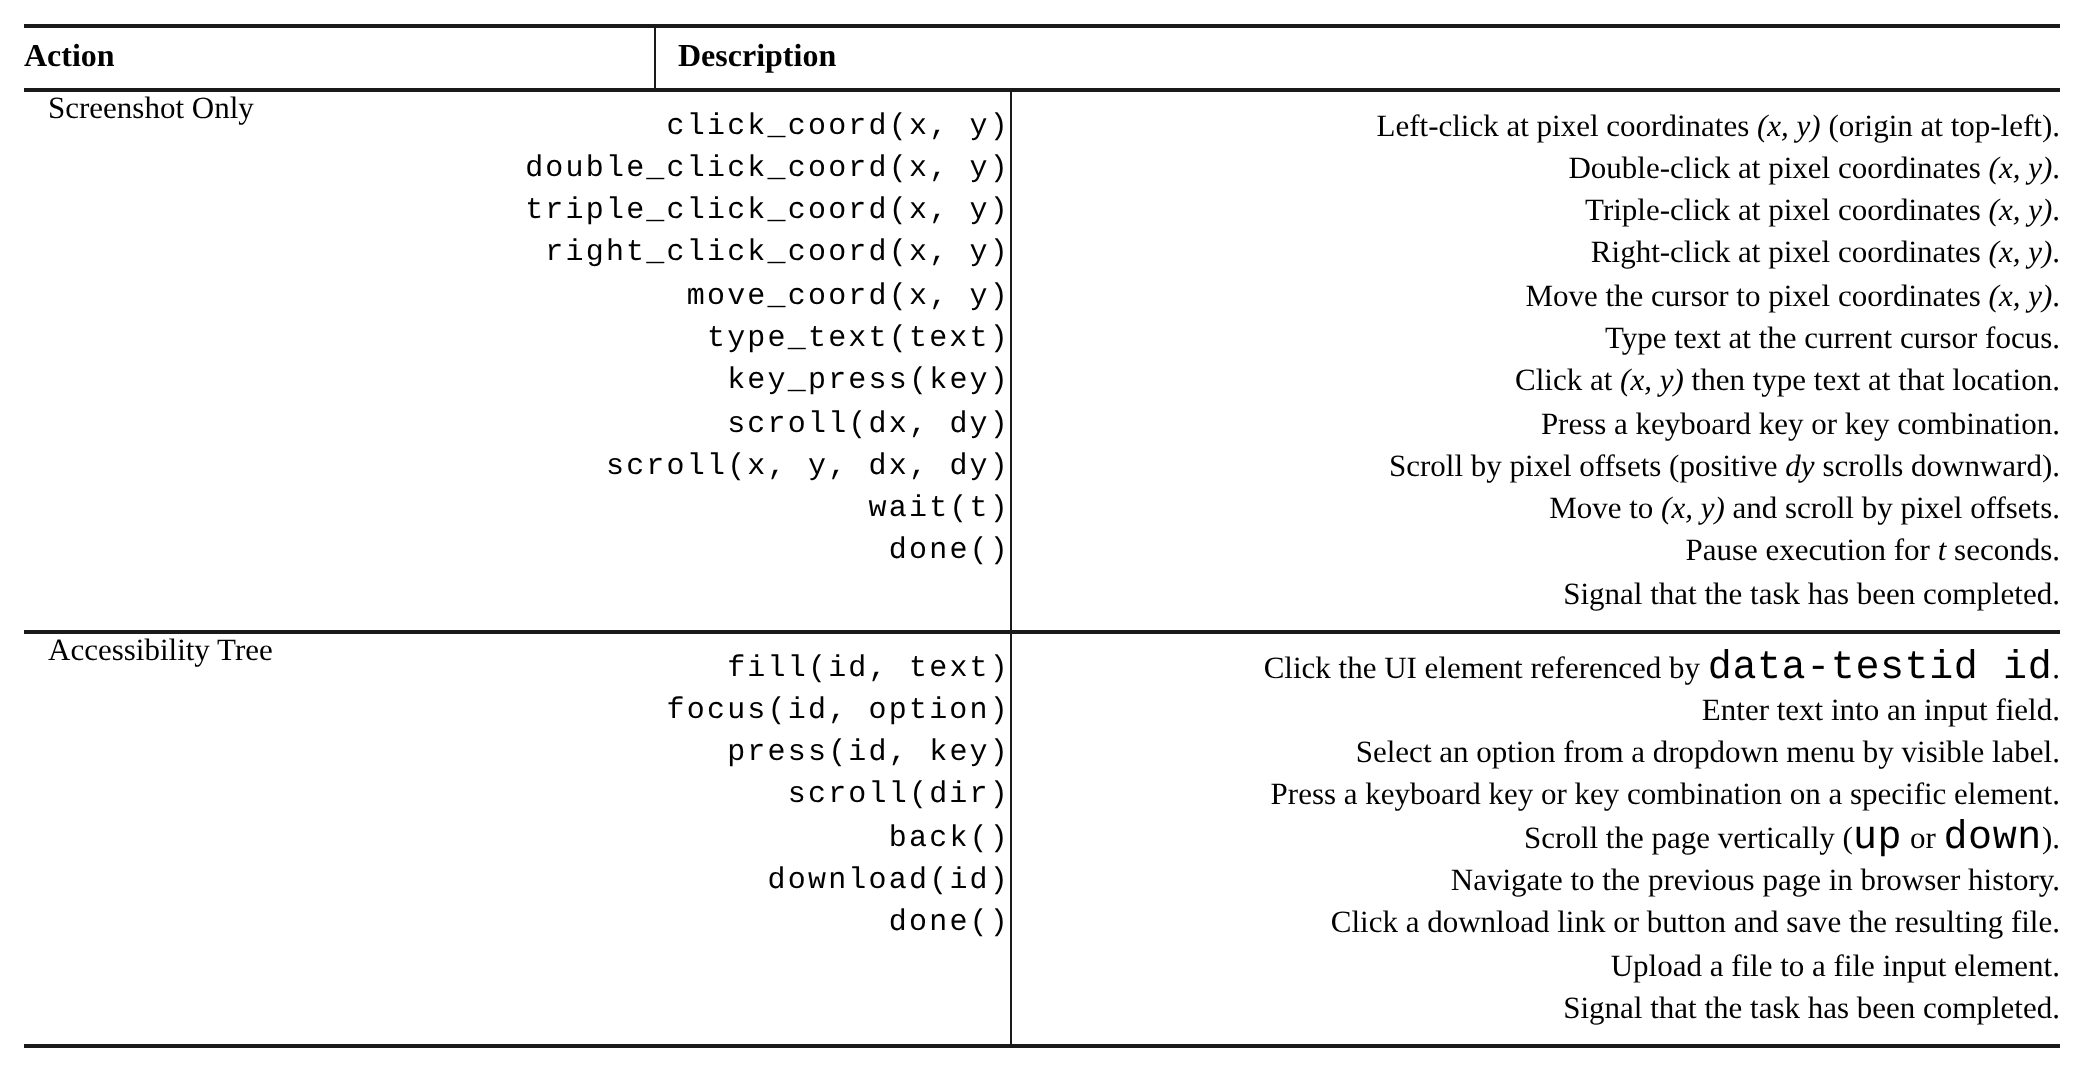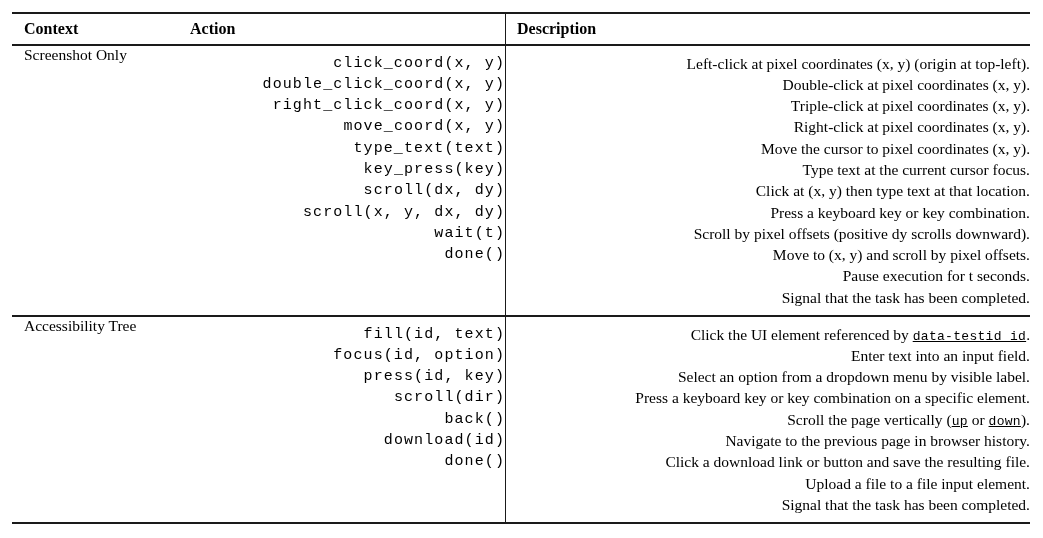--- a/index.html
+++ b/index.html
@@ -71,48 +71,48 @@
   }
   .act-line {
     font-family: "Liberation Mono", monospace;
     font-size: 15px;
     letter-spacing: 1.1px;
   }
   .desc-line {
     font-size: 15.5px;
   }
   .s-m {
+    font-style: italic;
   }
   .s-tt {
     font-family: "Liberation Mono", monospace;
-    font-size: 13px;
+    font-size: 20px;
     letter-spacing: 0.3px;
-    text-decoration: underline;
   }
 </style>
 </head>
 <body>
 
 <div class="canvas">
   <div class="table">
     <div class="rule rule-top"></div>
     <div class="hrow">
-      <div class="cell-ctx hcell">Context</div>
       <div class="cell-act hcell">Action</div>
       <div class="cell-desc hcell">Description</div>
     </div>
     <div class="rule rule-header"></div>
     <div id="table-body">
         <div class="group">
           <div class="cell-ctx">
             <span>Screenshot Only</span>
           </div>
           <div class="cell-act">
             <div class="line act-line">click_coord(x, y)</div>
             <div class="line act-line">double_click_coord(x, y)</div>
+            <div class="line act-line">triple_click_coord(x, y)</div>
             <div class="line act-line">right_click_coord(x, y)</div>
             <div class="line act-line">move_coord(x, y)</div>
             <div class="line act-line">type_text(text)</div>
             <div class="line act-line">key_press(key)</div>
             <div class="line act-line">scroll(dx, dy)</div>
             <div class="line act-line">scroll(x, y, dx, dy)</div>
             <div class="line act-line">wait(t)</div>
             <div class="line act-line">done()</div>
           </div>
           <div class="cell-desc">

